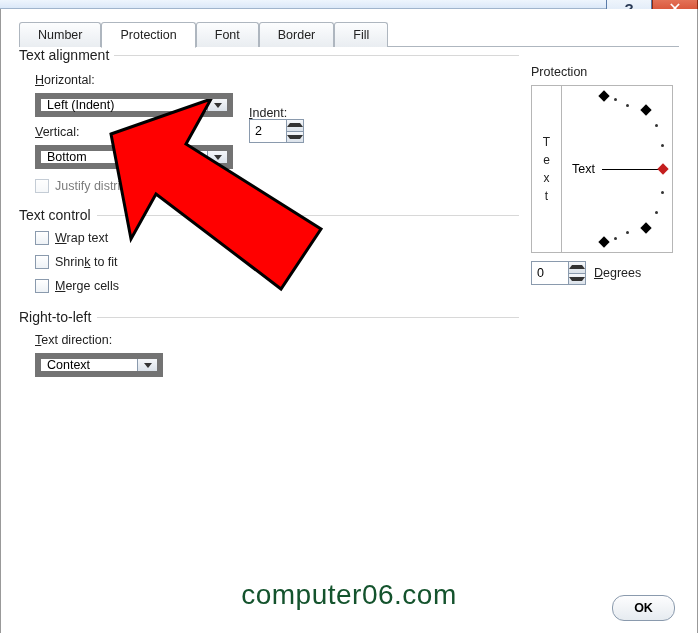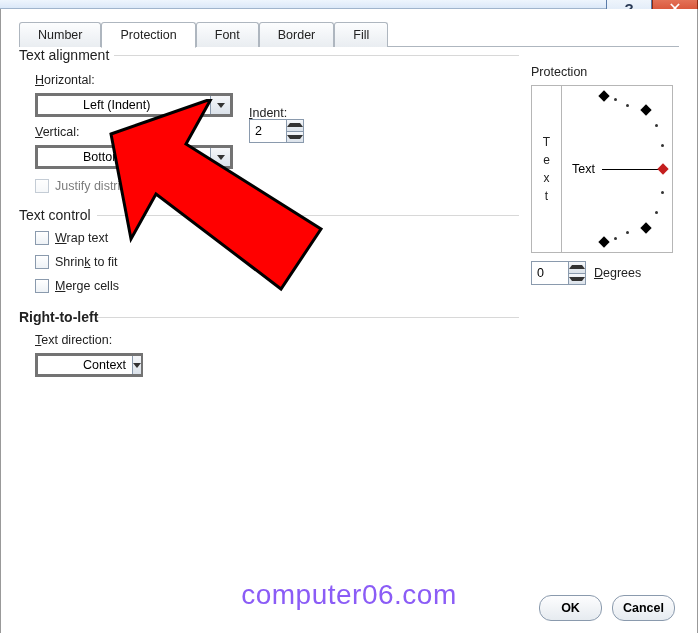--- a/index.html
+++ b/index.html
@@ -20,21 +20,21 @@
   .tab.active { background: #fff; height: 26px; z-index: 2; border-bottom: 1px solid #fff; }
 
   .panel { position: absolute; top: 38px; left: 18px; right: 18px; bottom: 60px; padding: 12px 8px 8px 8px; }
 
   .group-label { font-size: 14px; color: #222; position: absolute; background: #fff; padding-right: 4px; }
   .group-line { position: absolute; height: 1px; background: #d8d8d8; left: 0; right: 0; }
 
   .lbl { font-size: 12.5px; color: #222; }
   .u { text-decoration: underline; }
 
-  .combo { display: inline-flex; align-items: center; border: 3px solid #737373; background: #fff; height: 24px; padding-left: 39px; }
+  .combo { display: inline-flex; align-items: center; border: 6px solid #737373; background: #fff; height: 24px; }
   .combo-text { flex: 1; padding: 0 6px; font-size: 12.5px; }
   .combo-btn { width: 20px; height: 100%; border-left: 1px solid #8a9aad; background: linear-gradient(#f5f7fa, #dbe2ea); display: flex; align-items: center; justify-content: center; }
   .tri-down { width: 0; height: 0; border-left: 4px solid transparent; border-right: 4px solid transparent; border-top: 5px solid #333; }
 
   .spinner { display: inline-flex; align-items: stretch; border: 1px solid #8a9aad; height: 24px; }
   .spinner input { width: 36px; border: none; padding: 0 5px; font-size: 12.5px; outline: none; }
   .spin-btns { width: 17px; display: flex; flex-direction: column; border-left: 1px solid #8a9aad; }
   .spin-btns div { flex: 1; background: linear-gradient(#f5f7fa, #dbe2ea); display: flex; align-items: center; justify-content: center; }
   .spin-btns div + div { border-top: 1px solid #8a9aad; }
   .tri-up { width: 0; height: 0; border-left: 3.5px solid transparent; border-right: 3.5px solid transparent; border-bottom: 4.5px solid #333; }
@@ -58,21 +58,21 @@
 
   .orient-deg { margin-top: 8px; display: flex; align-items: center; gap: 8px; }
 
   
   .arrow-svg { position: absolute; left: 100px; top: 90px; width: 230px; height: 200px; z-index: 50; pointer-events: none; }
 
   
   .footer { position: absolute; bottom: 12px; right: 22px; display: flex; gap: 10px; }
   .btn { width: 63px; height: 26px; border: 1px solid #8a9aad; background: linear-gradient(#fdfdfe, #e6ebf0); font-size: 12.5px; border-radius: 12px; cursor: pointer; font-weight: bold; }
 
-  .watermark { position: absolute; bottom: 22px; left: 50%; transform: translateX(-50%); font-size: 28px; font-family: Verdana, sans-serif; color: #8b5cf6; letter-spacing: 0.5px; pointer-events: none; }
+  .watermark { position: absolute; bottom: 22px; left: 50%; transform: translateX(-50%); font-size: 28px; font-family: Verdana, sans-serif; color: #14532d; letter-spacing: 0.5px; pointer-events: none; }
 </style>
 </head>
 <body>
 
 <div class="titlebar"></div>
 <div class="titlebar-right">
   <div class="tb-btn tb-help">
       <span>?</span>
     </div>
   <div class="tb-btn tb-close">
@@ -138,25 +138,25 @@
     </div>
     <div class="chk" style="position:absolute; top:208px; left:16px;">
       <div class="chk-box"></div>
       <span>Shrin<span class="u">k</span> to fit</span>
     </div>
     <div class="chk" style="position:absolute; top:232px; left:16px;">
       <div class="chk-box"></div>
       <span><span class="u">M</span>erge cells</span>
     </div>
 
-    <div class="group-label" style="top:262px; left:0;font-weight:bold;">Right-to-left</div>
+    <div class="group-label" style="top:262px; left:0;">Right-to-left</div>
     <div class="group-line" style="top:270px; left:78px; right:160px;"></div>
 
     <div class="lbl" style="position:absolute; top:286px; left:16px;"><span class="u">T</span>ext direction:</div>
-    <div class="combo" style="position:absolute; top:306px; left:16px; width:108px;">
+    <div class="combo" style="position:absolute; top:306px; left:16px; width:128px;">
       <div class="combo-text">Context</div>
       <div class="combo-btn">
           <div class="tri-down"></div>
         </div>
     </div>
 
     <div class="orient-box">
       <div class="orient-label">Protection</div>
       <div class="orient-frame">
         <div class="orient-vert">
@@ -200,18 +200,17 @@
     </div>
 
   </div>
 
   <svg class="arrow-svg" viewBox="0 0 230 200">
     <polygon points="10,35 110,0 85,45 220,130 180,190 55,95 30,140" fill="#FF0000" stroke="#000" stroke-width="3"></polygon>
   </svg>
 
   <div class="footer">
     <button class="btn"><span>OK</span></button>
-    <button class="btn"><span>Cancel</span></button>
   </div>
 
   <div class="watermark">computer06.com</div>
 
 </div>
 
 </body></html>

